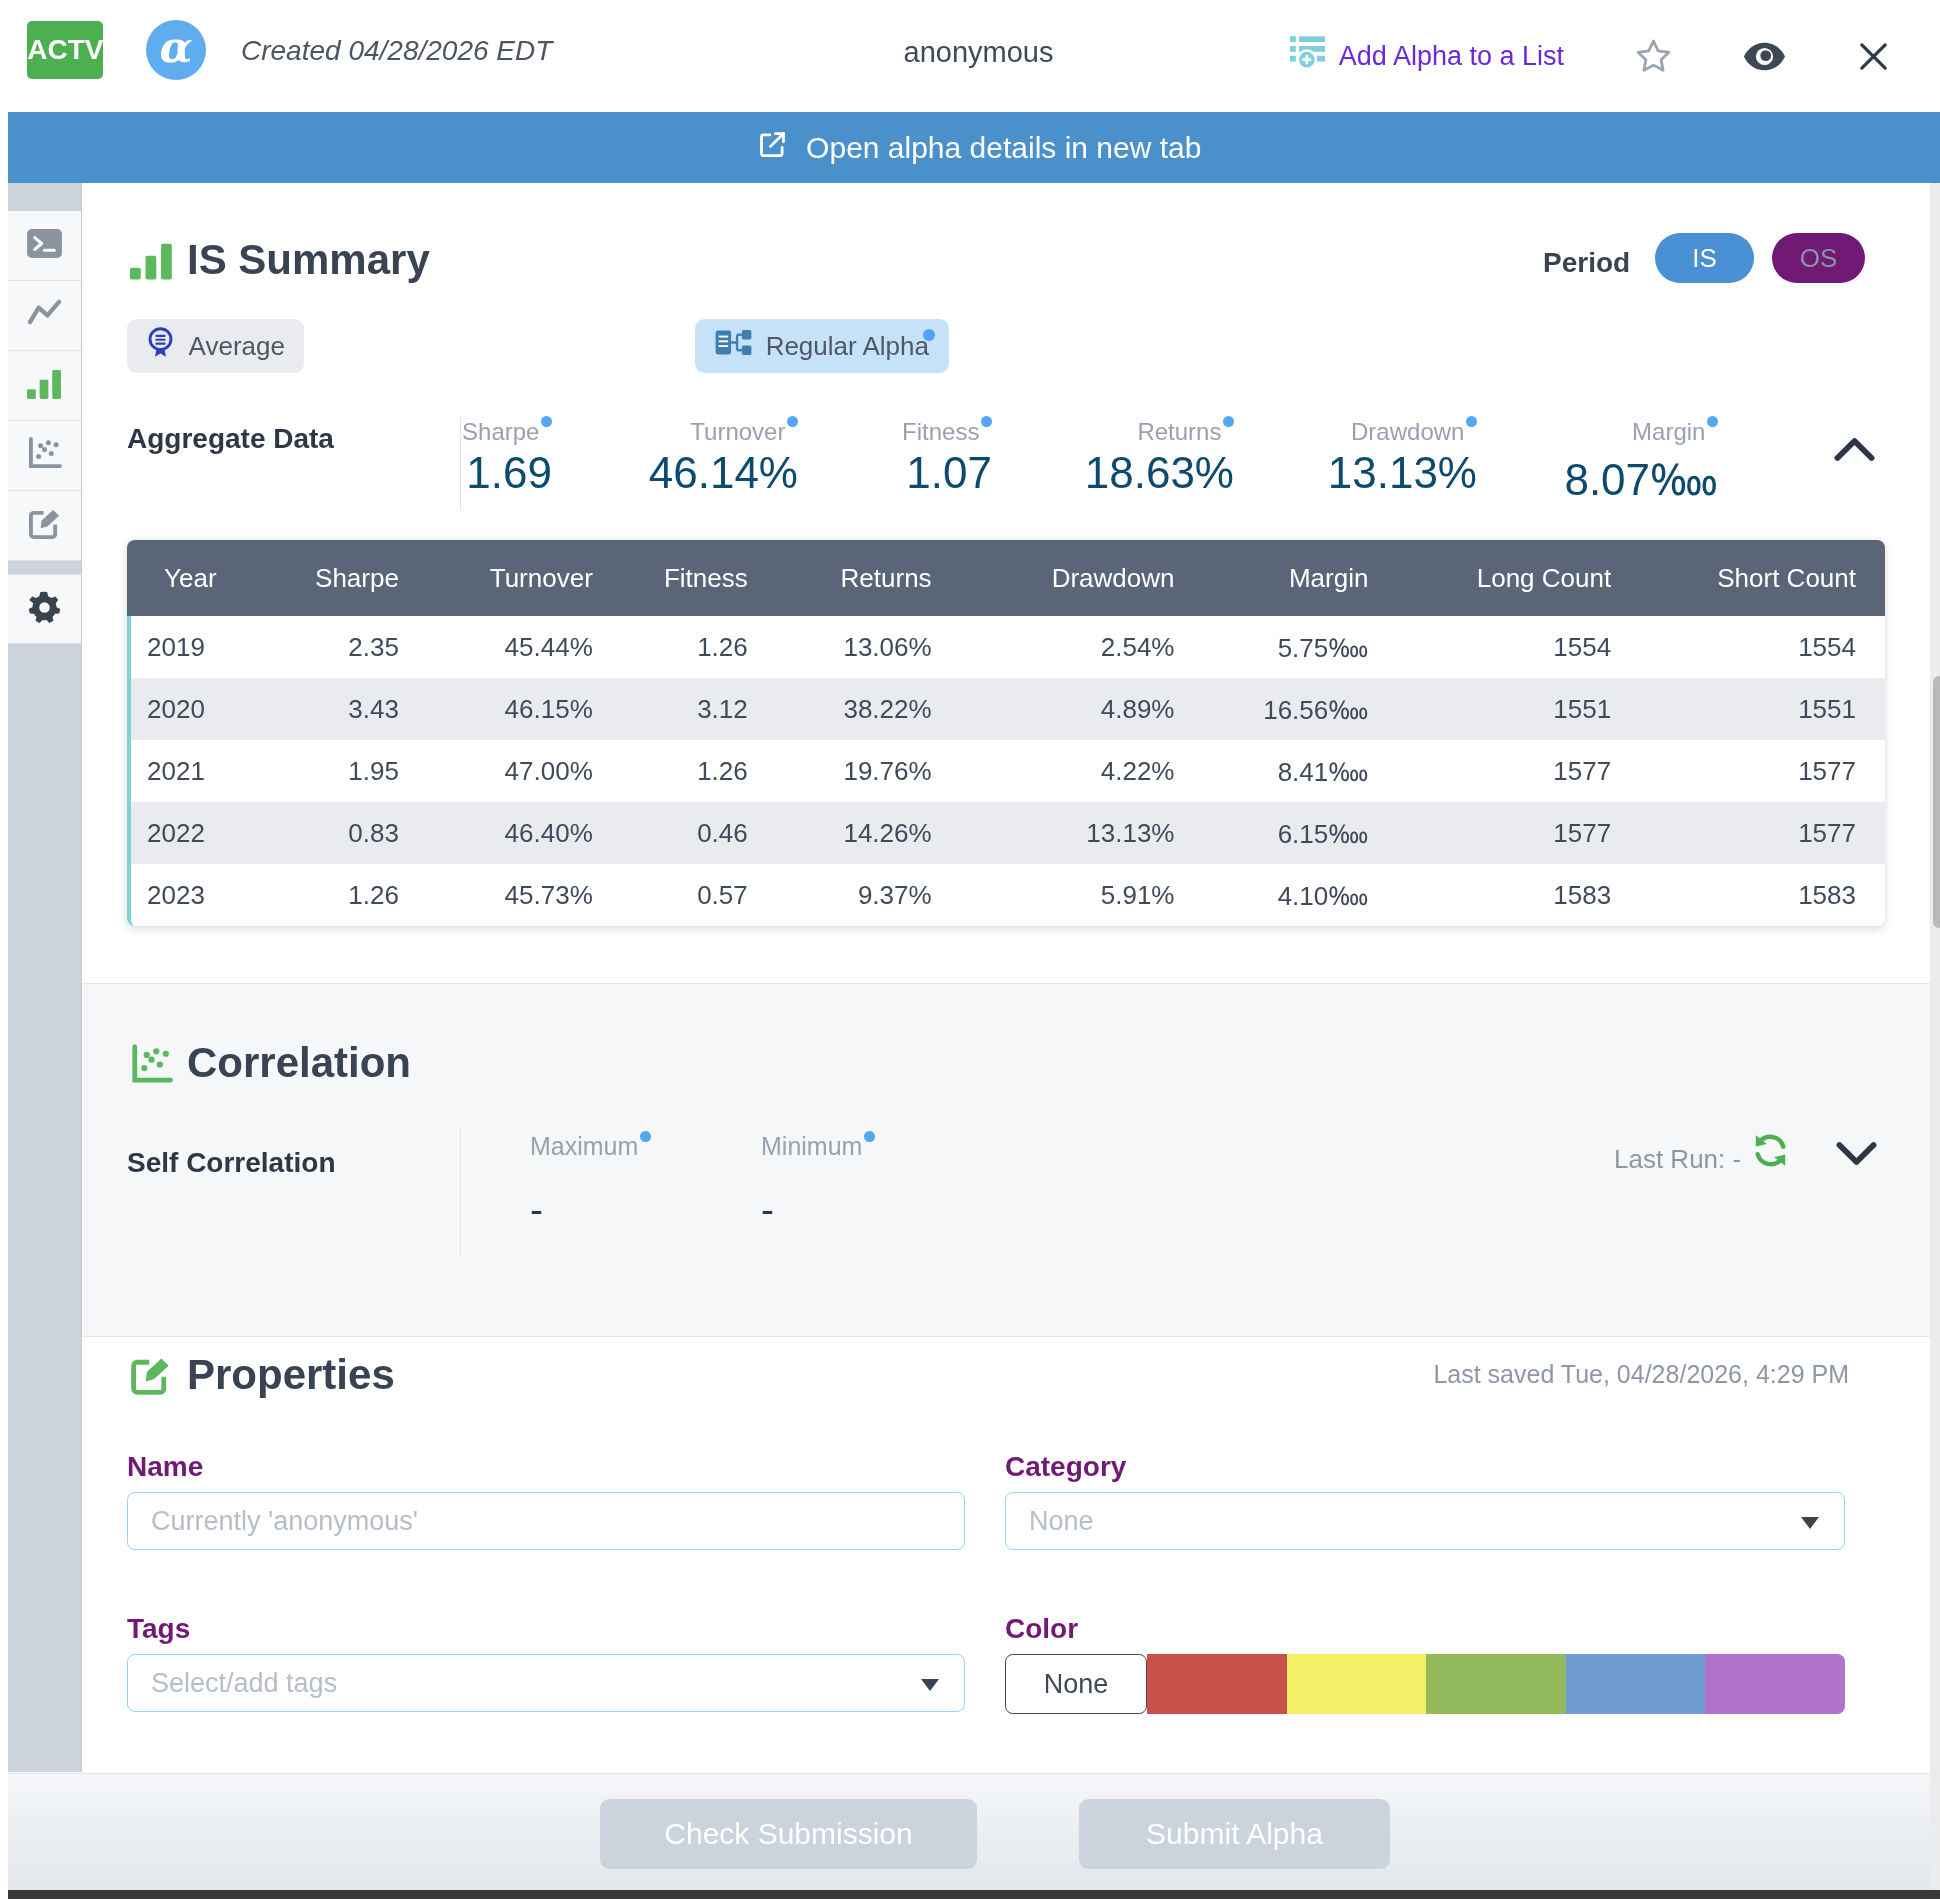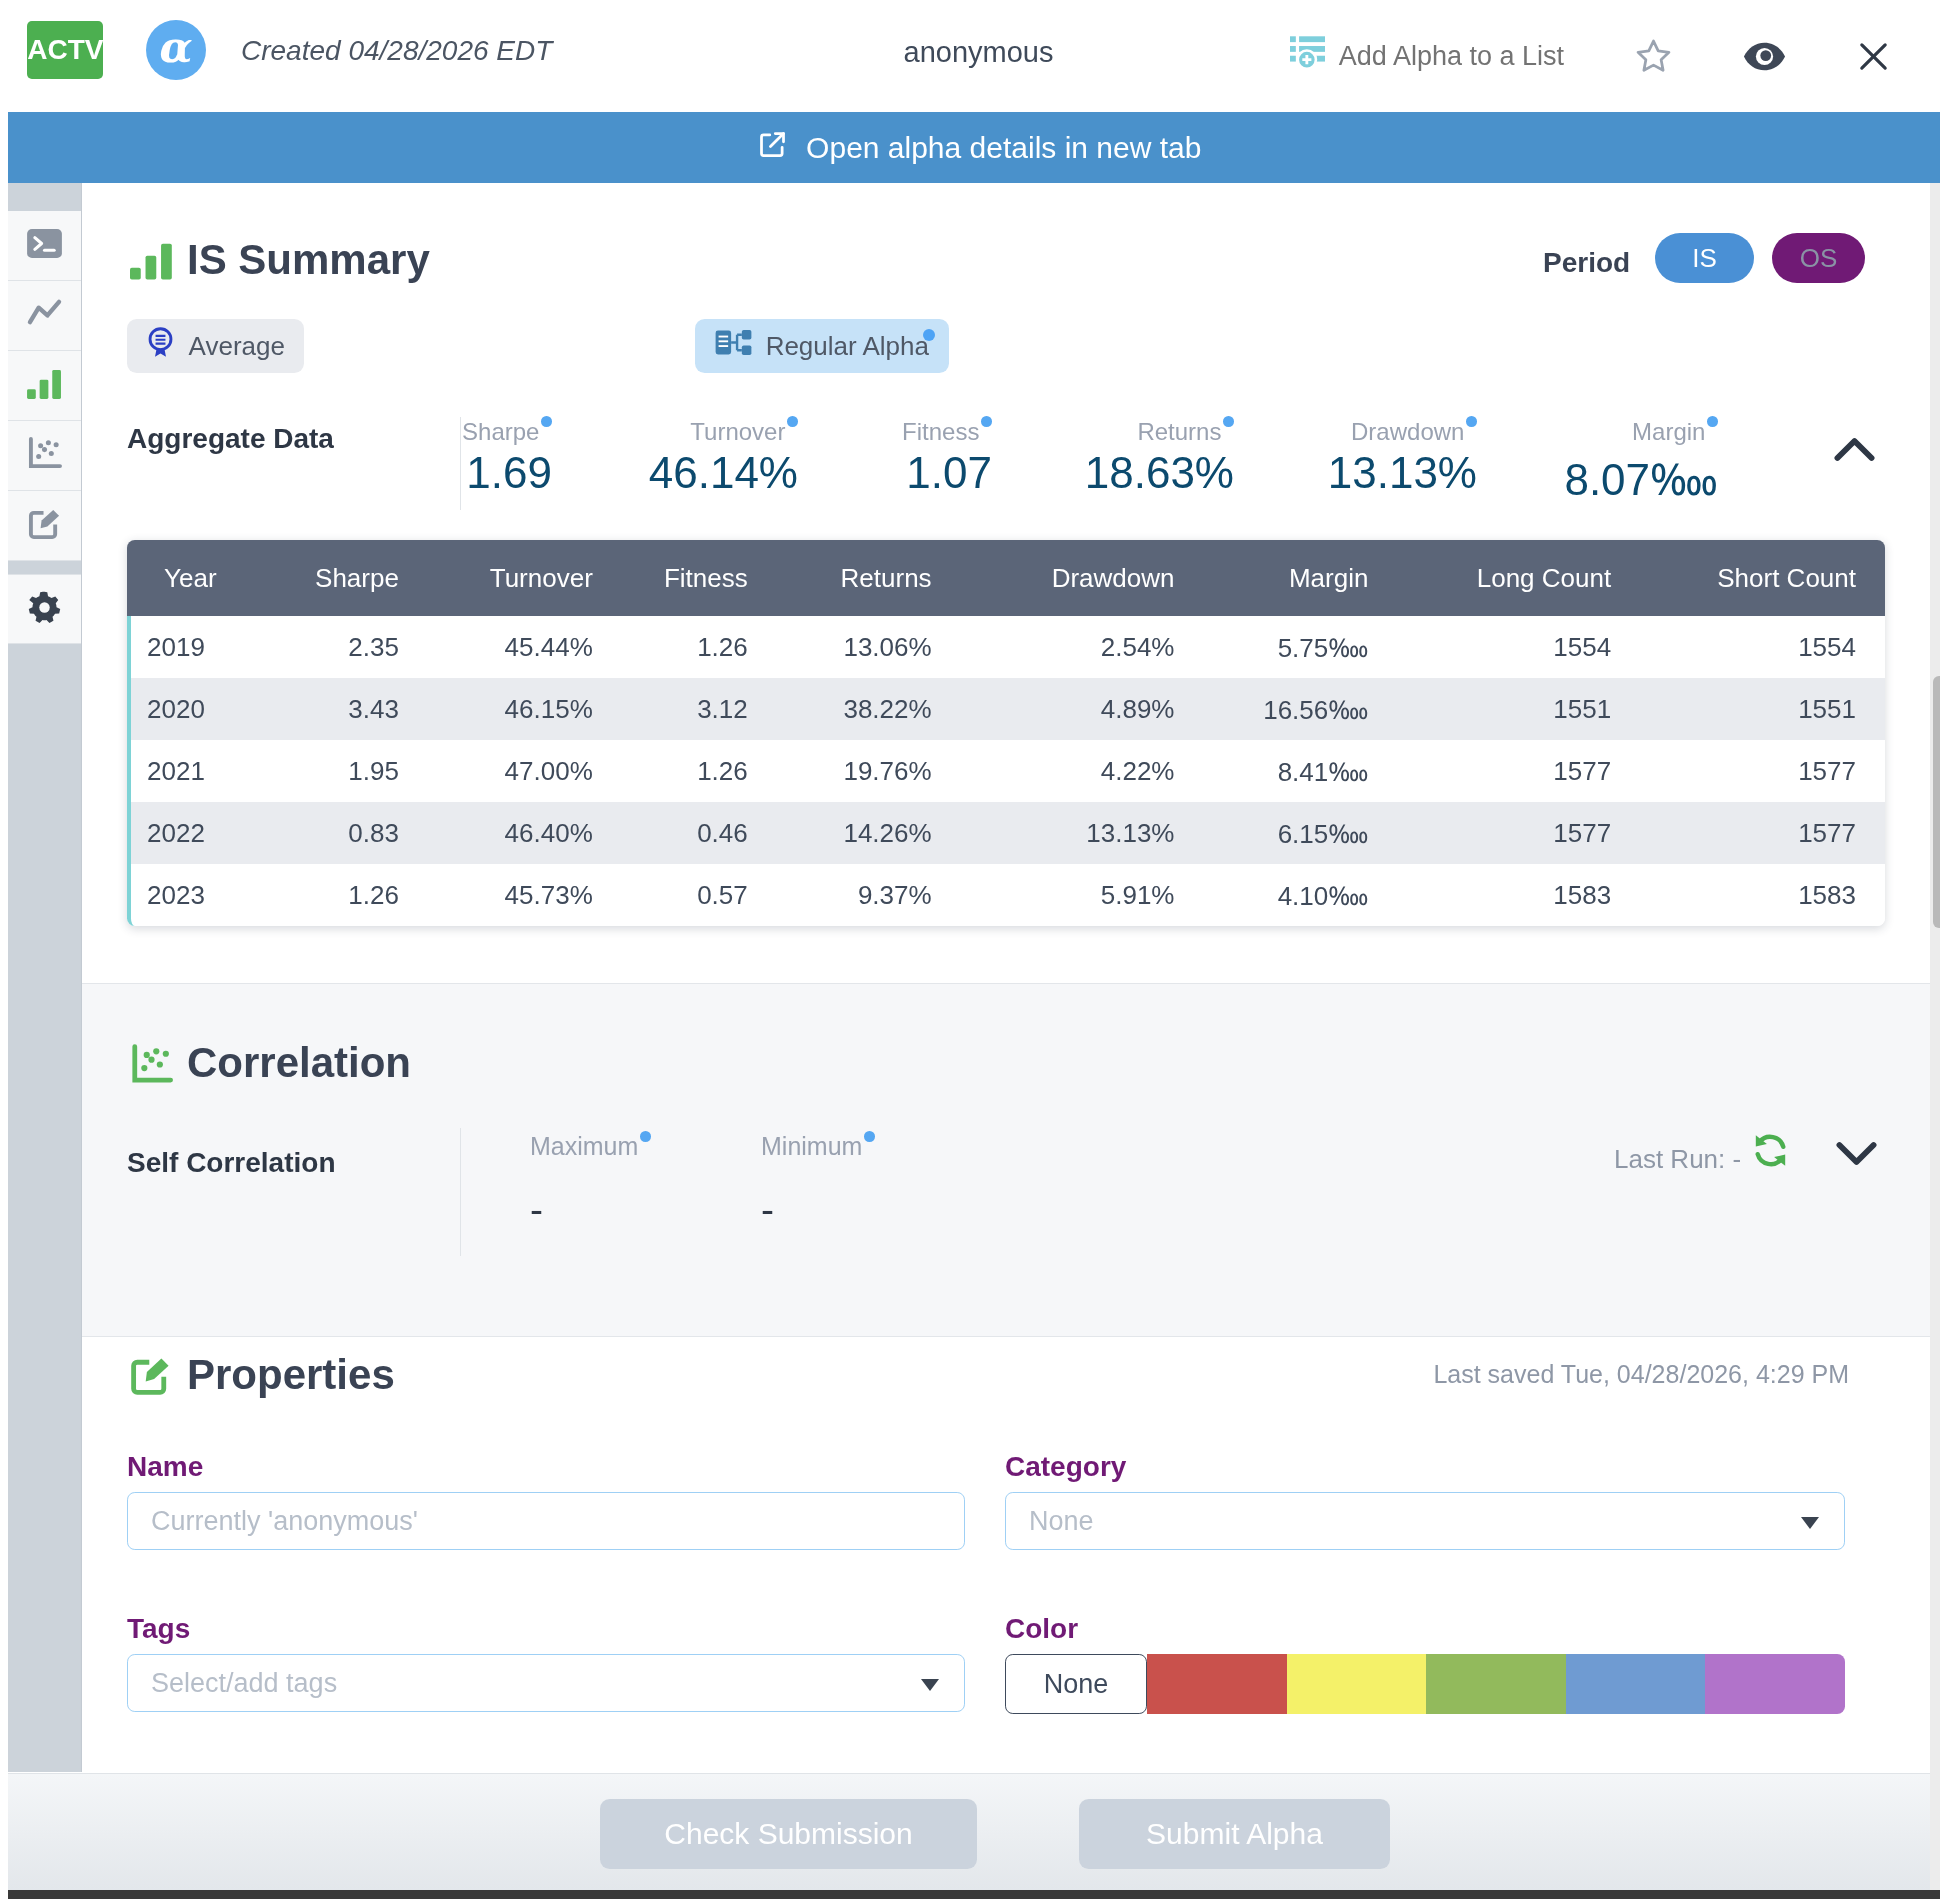--- a/index.html
+++ b/index.html
@@ -9,21 +9,21 @@
   
   .topbar { position:absolute; left:0; top:0; width:1941px; height:112px; background:#fff; }
   .status-badge { position:absolute; left:19.4px; top:21.3px; width:76px; height:58px; background:#4caf50;
     color:#fff; font-size:28px; font-weight:bold; border-radius:4.9px; display:flex; align-items:center; justify-content:center; }
   .alpha-logo { position:absolute; left:138px; top:20.4px; width:60px; height:60px; border-radius:50%;
     background:#5fadf0; color:#fff; display:flex; align-items:center; justify-content:center;
     font-family:"DejaVu Serif", serif; font-style:italic; font-size:43px; font-weight:bold; padding-bottom:5.8px; }
   .created { position:absolute; left:233px; top:35px; font-size:28px; font-style:italic; color:#4b5563; }
   .top-title { position:absolute; left:0; top:36px; width:1941px; text-align:center; font-size:29px; color:#3f4a5a; }
   .topbar-right { position:absolute; right:58px; top:0; height:112px; display:flex; align-items:center; }
-  .add-list { display:flex; align-items:center; gap:13.6px; color:#737373; font-size:27px; cursor:pointer; }
+  .add-list { display:flex; align-items:center; gap:13.6px; color:#6d28d9; font-size:27px; cursor:pointer; }
   .tb-icon { margin-left:70px; cursor:pointer; display:flex; align-items:center; }
 
   
   .banner { position:absolute; left:0; top:112px; width:1941px; height:72px; background:#4a91cb;
     display:flex; align-items:center; justify-content:center; gap:17.5px; color:#fff; font-size:30px; cursor:pointer; }
 
   
   .sidebar { position:absolute; left:0; top:183px; width:74px; height:1589px; background:#ccd3da; border-right:1px solid #c3cad2; }
   .scell { position:absolute; left:0; width:73px; height:70px; background:#f7f8f9;
     border-bottom:1px solid #dfe3e7; display:flex; align-items:center; justify-content:center; cursor:pointer; }

